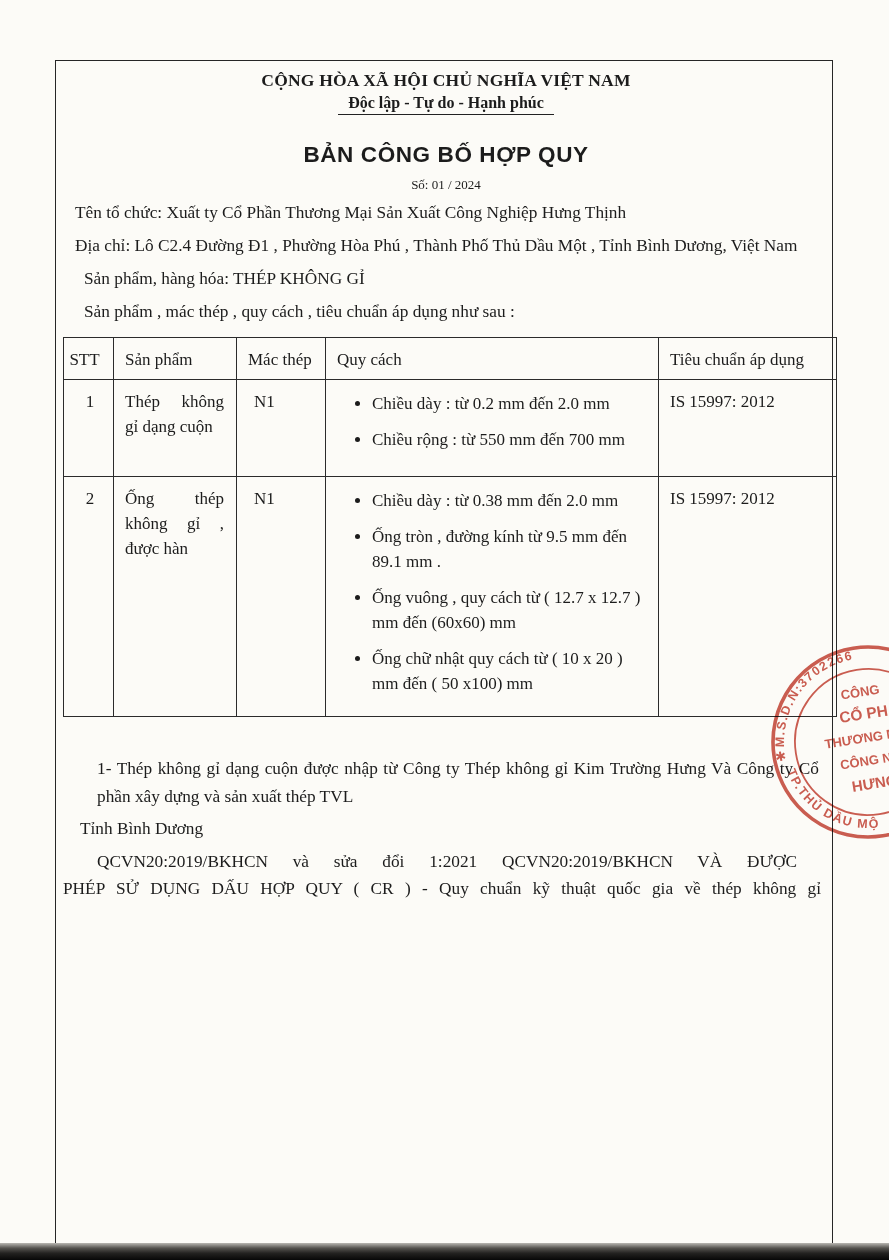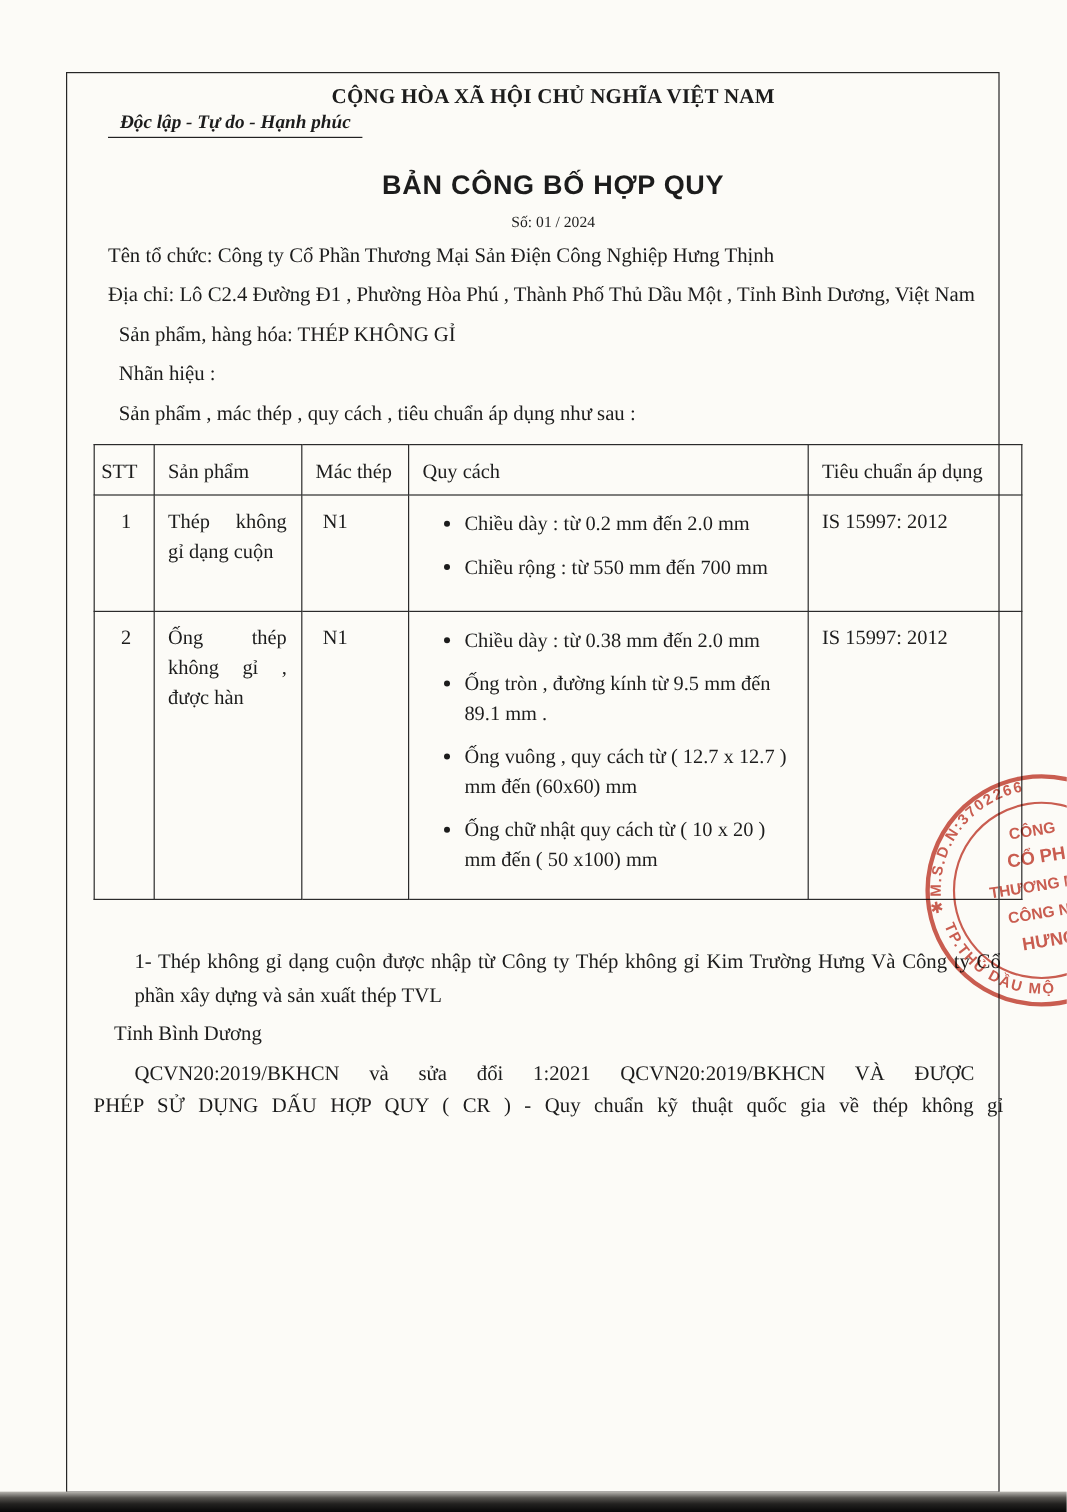--- a/index.html
+++ b/index.html
@@ -9,24 +9,24 @@
     position:relative; overflow:hidden;
     background:#fcfbf7;
     color:#1c1c1c;
     font-family:"Liberation Serif","DejaVu Serif",serif;
   }
   .frame {
     position:absolute; left:55px; top:60px;
     width:778px; height:1184px;
     border:1.5px solid #262626;
   }
-  .content { position:absolute; left:90px; top:70px; width:742px; }
+  .content { position:absolute; left:75px; top:70px; width:742px; }
 
   .nat-header { text-align:center; font-weight:bold; font-size:17.5px; letter-spacing:.2px; }
-  .motto-wrap { margin-top:3px;font-style:italic; }
+  .motto-wrap { text-align:center; margin-top:3px; }
   .motto {
     display:inline-block; font-weight:bold; font-size:16px;
     border-bottom:1.8px solid #222; padding:0 10px 2px 10px;
   }
   .doc-title {
     margin-top:27px; text-align:center; font-weight:bold; font-size:22.5px;
     letter-spacing:.6px;
     font-family:"Liberation Sans","DejaVu Sans",sans-serif;
   }
   .doc-number { text-align:center; font-size:13px; margin-top:9px; }
@@ -85,24 +85,23 @@
 
   <div class="nat-header">CỘNG HÒA XÃ HỘI CHỦ NGHĨA VIỆT NAM</div>
   <div class="motto-wrap">
     <span class="motto">Độc lập - Tự do - Hạnh phúc</span>
   </div>
 
   <div class="doc-title">BẢN CÔNG BỐ HỢP QUY</div>
   <div class="doc-number">Số: 01 / 2024</div>
 
   <div class="info">
-    <p>Tên tổ chức: Công ty Cổ Phần Thương Mại Sản Điện Công Nghiệp Hưng Thịnh</p>
+    <p>Tên tổ chức: Xuất ty Cổ Phần Thương Mại Sản Xuất Công Nghiệp Hưng Thịnh</p>
     <p>Địa chỉ: Lô C2.4 Đường Đ1 , Phường Hòa Phú , Thành Phố Thủ Dầu Một , Tỉnh Bình Dương, Việt Nam</p>
     <p class="indented"><span>Sản phẩm, hàng hóa: </span><span class="bold">THÉP KHÔNG GỈ</span></p>
-    <p class="indented">Nhãn hiệu :</p>
     <p class="indented">Sản phẩm , mác thép , quy cách , tiêu chuẩn áp dụng như sau :</p>
   </div>
 
   <table class="spec">
     <colgroup>
       <col style="width:50px">
         <col style="width:123px">
         <col style="width:89px">
         <col style="width:333px">
         <col style="width:178px">

